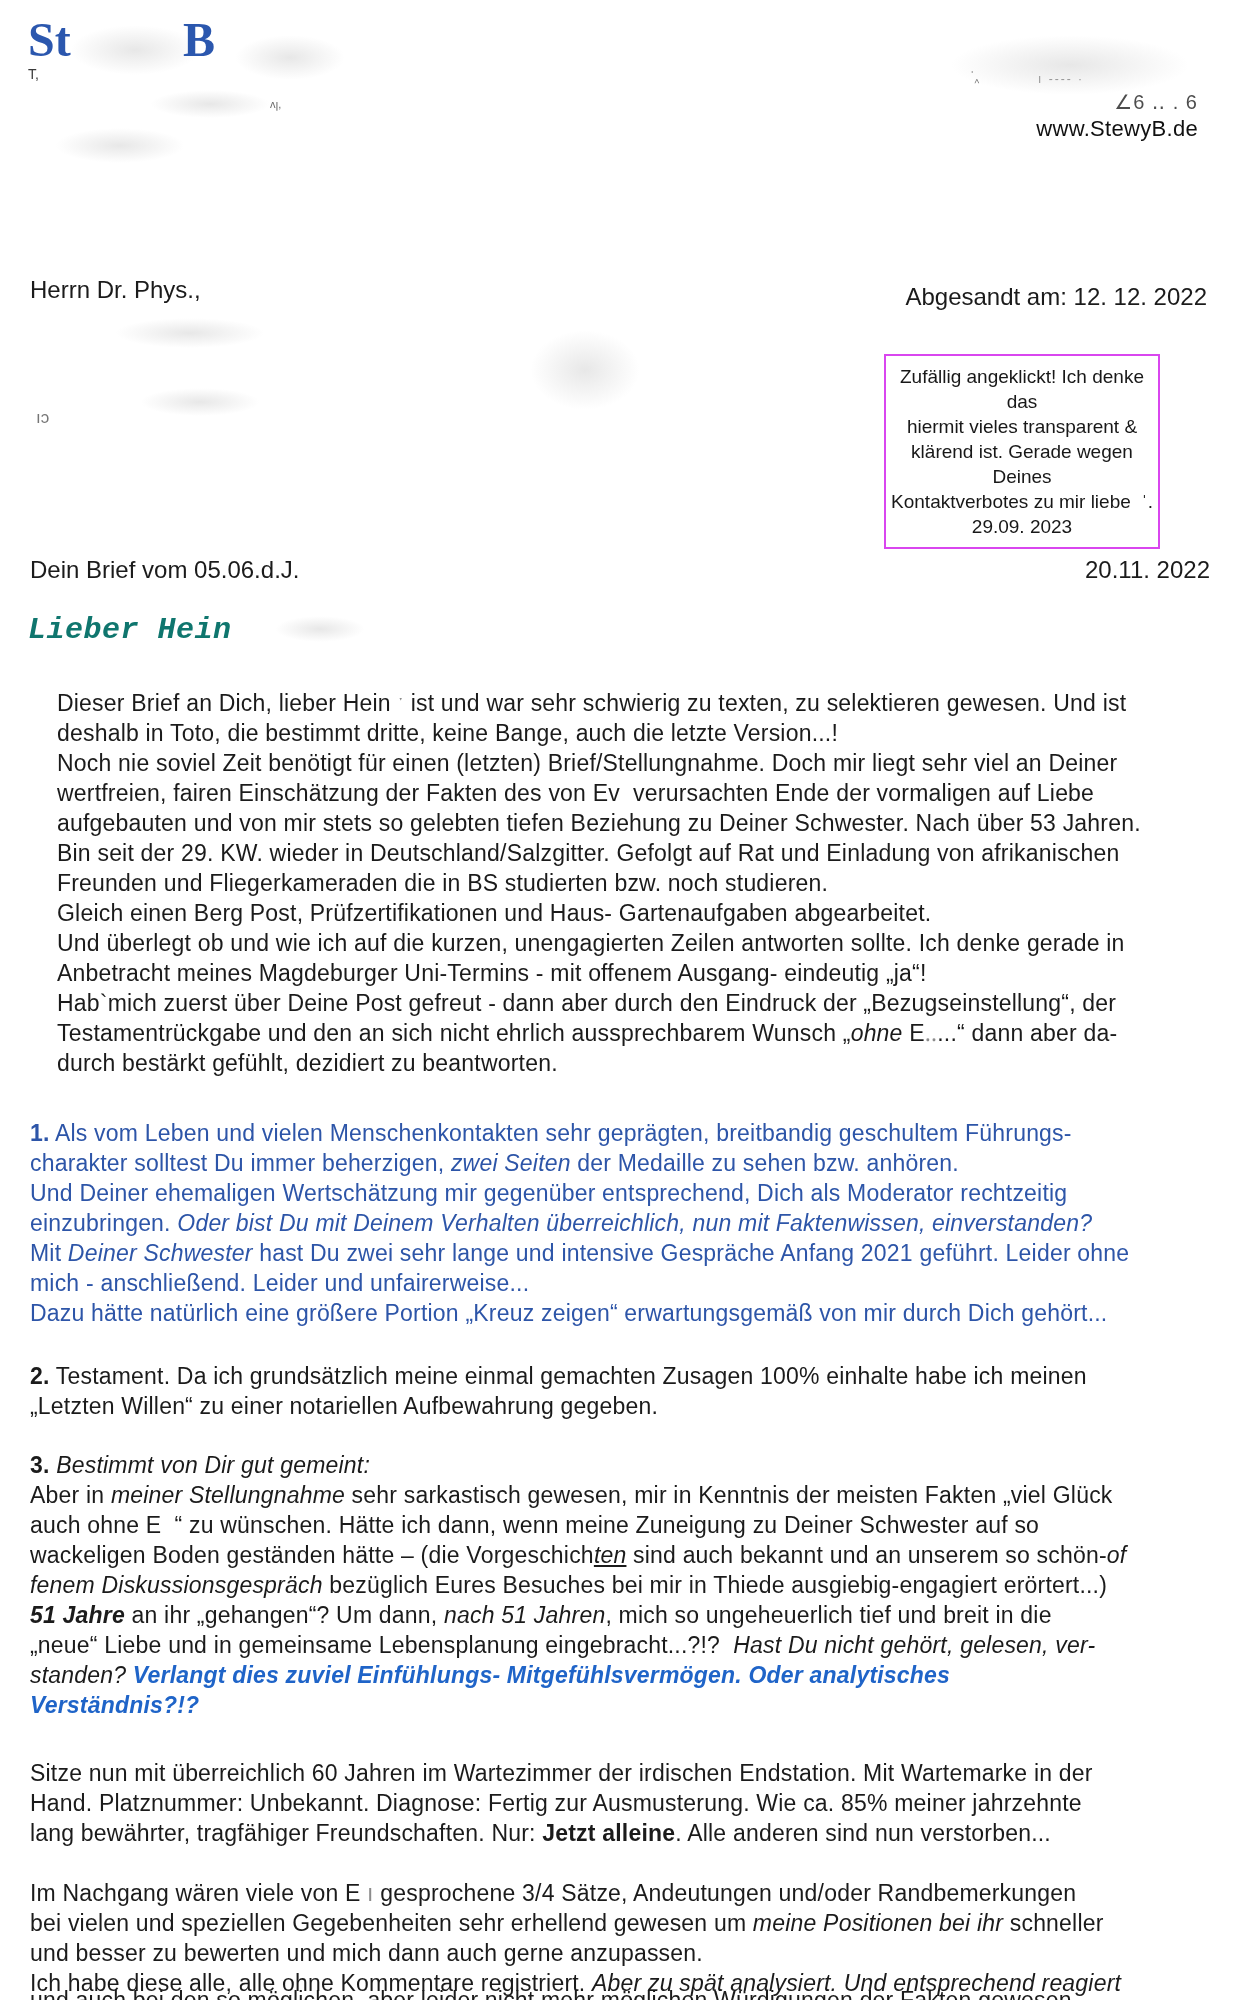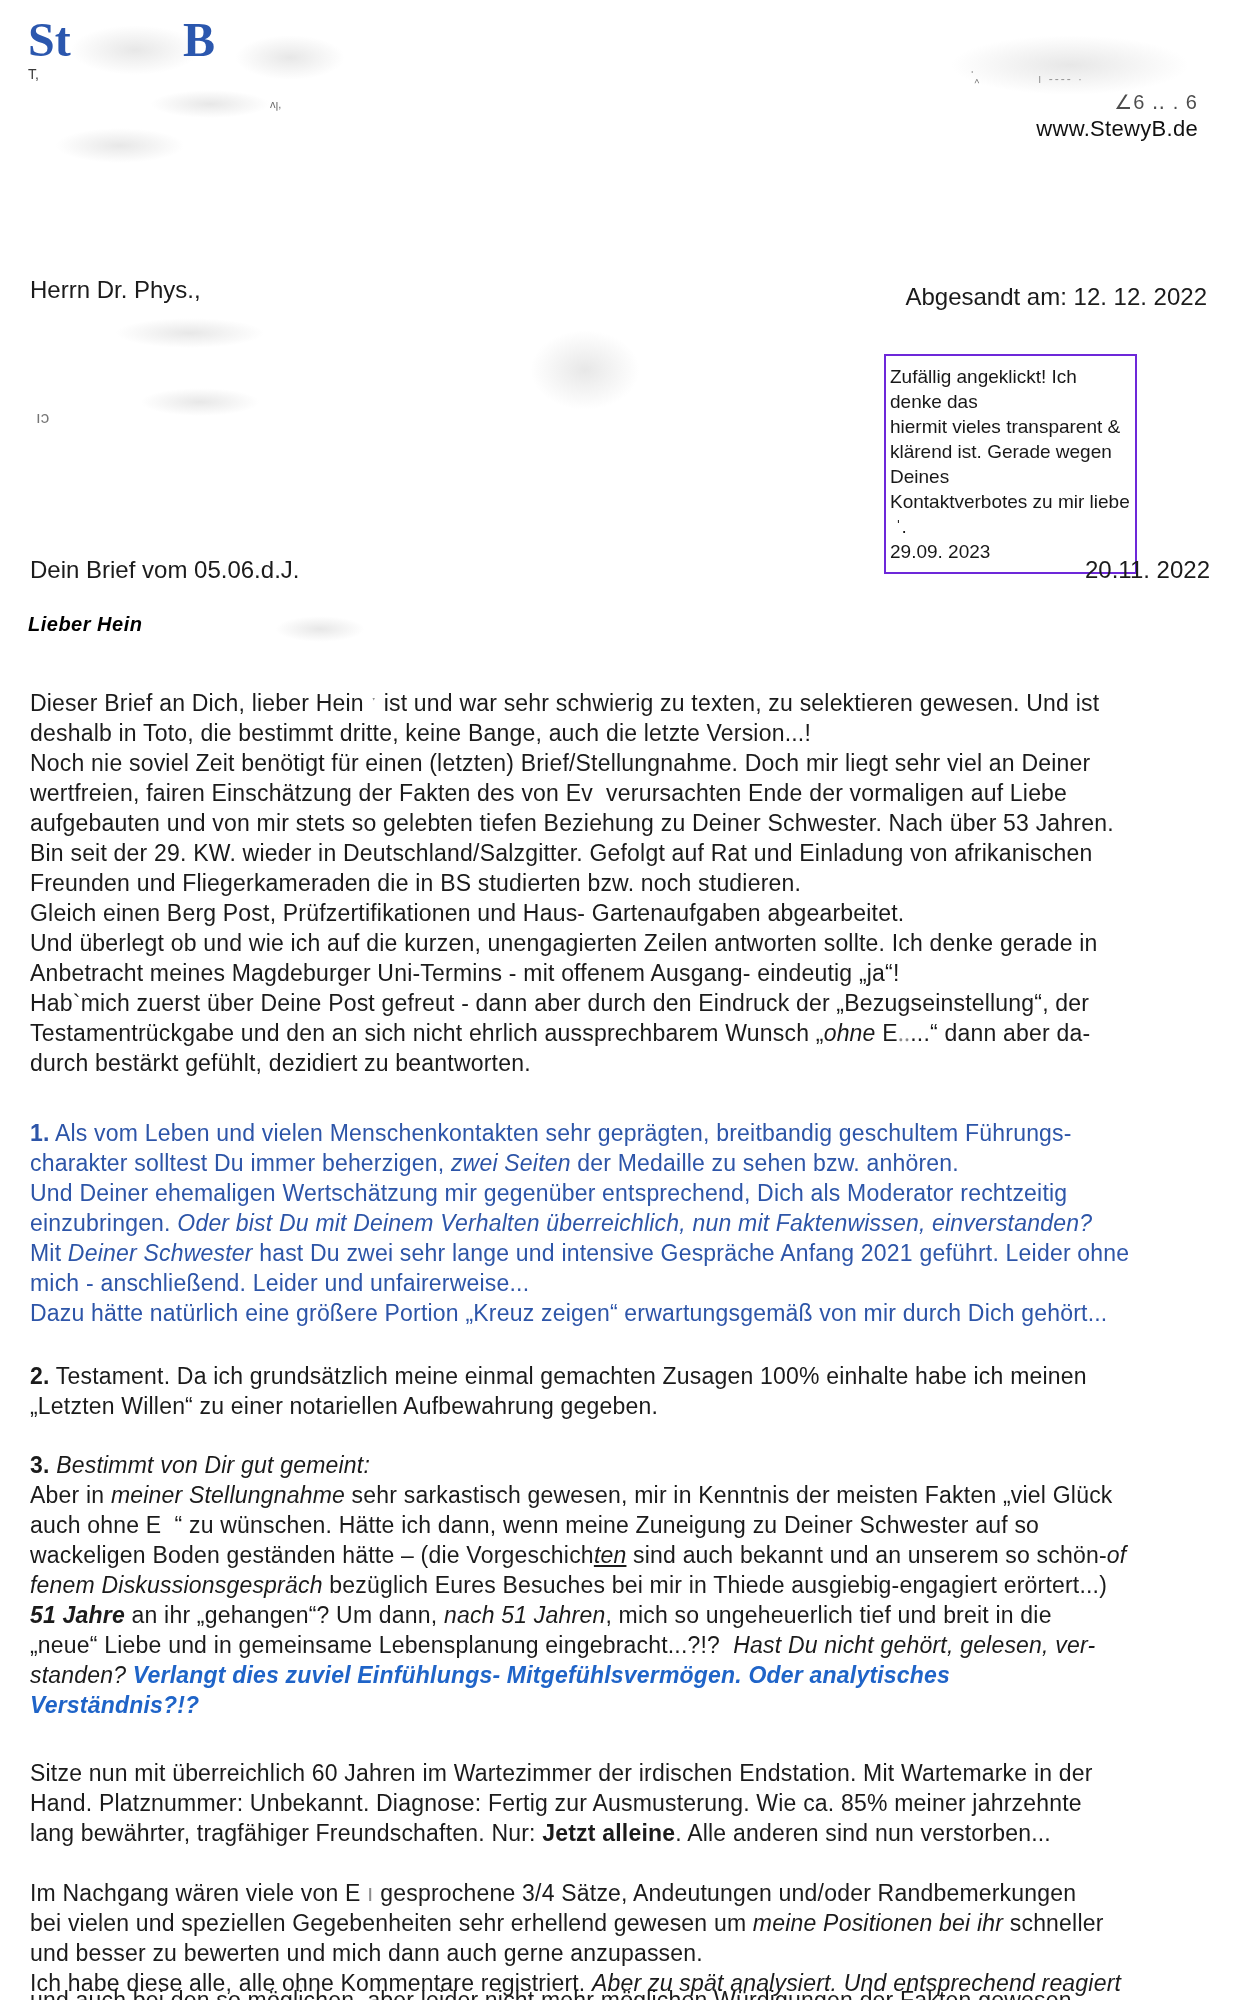--- a/index.html
+++ b/index.html
@@ -27,42 +27,42 @@
   .partial-number{position:absolute;right:39px;top:90px;font-size:20px;color:#2e2e2e;opacity:.85;letter-spacing:1px;}
   .website{position:absolute;right:39px;top:116px;font-size:22px;font-weight:normal;color:#111;letter-spacing:.3px;}
   .address-artifact{position:absolute;left:36px;top:408px;font-size:17px;color:#555;opacity:.8;}
   
   .smudge{position:absolute;background:radial-gradient(ellipse at center, rgba(170,170,170,.28), rgba(170,170,170,0) 70%);}
   
   .recipient{position:absolute;left:30px;top:276px;font-size:24px;}
   .sent-line{position:absolute;right:30px;top:283px;font-size:24px;}
   
   .note-box{
-    position:absolute;left:884px;top:354px;width:253px;
-    box-sizing:border-box;border:2px solid #6d28d9;
-    padding:8px 4px;
+    position:absolute;left:884px;top:354px;width:276px;
+    box-sizing:border-box;border:2px solid #d946ef;
+    padding:8px 4px;text-align:center;
     font-size:19px;line-height:25px;color:#181818;
   }
   
   .ref-subject{position:absolute;left:30px;top:556px;font-size:24px;}
   .ref-date{position:absolute;right:27px;top:556px;font-size:24px;}
   
   .salutation{
     position:absolute;left:28px;top:613px;margin:0;
-    font-size:20px;font-weight:bold;font-style:italic;
-    color:#000000;letter-spacing:.5px;
+    font-size:30px;font-weight:bold;font-style:italic;
+    color:#0f766e;letter-spacing:.5px;font-family:Liberation Mono, monospace;
   }
   
   .para{
     position:absolute;left:30px;right:28px;
     font-size:23px;line-height:30px;letter-spacing:.2px;
     white-space:pre-wrap;color:#1b1b1b;
   }
   .para.blue{color:#2d55a8;}
-  .p1{top:688px;}
+  .p1{top:688px;margin-left:27px;}
   .s1{top:1118px;}
   .s2{top:1361px;}
   .s3{top:1450px;}
   .p5{top:1758px;}
   .p6{top:1878px;}
   .cutoff{top:1985px;height:15px;overflow:hidden;}
   .it{font-style:italic;text-align:center;}
   .bd{font-weight:bold;}
   .ul{text-decoration:underline;}
   .fn{opacity:.5;}

